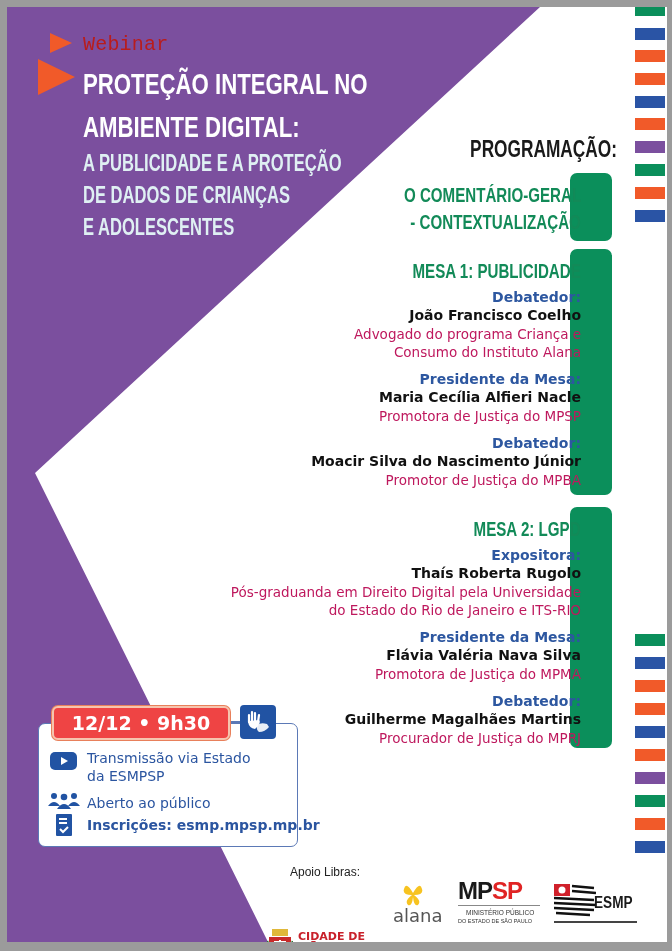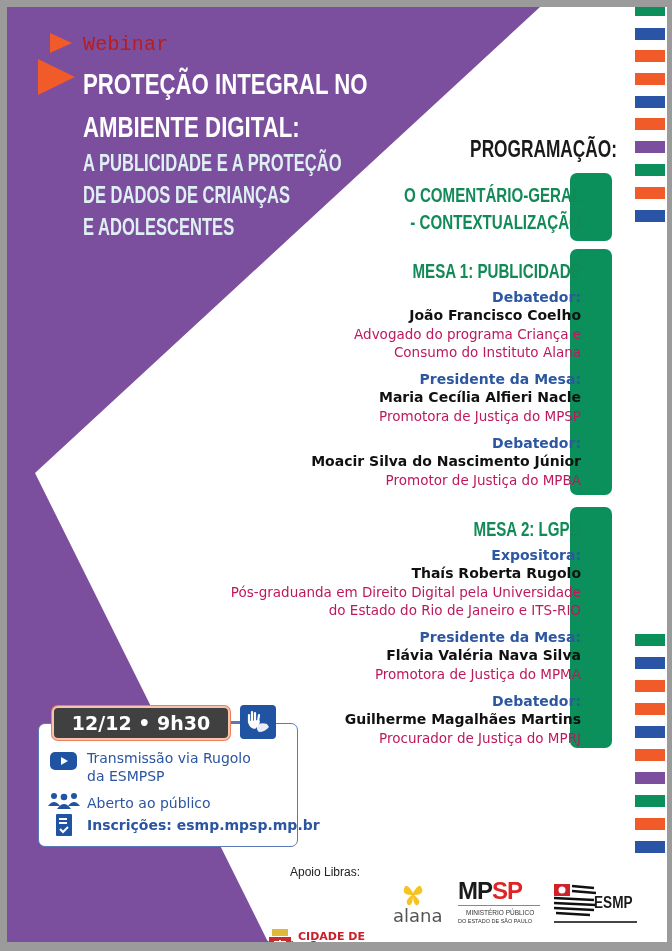--- a/index.html
+++ b/index.html
@@ -32,21 +32,21 @@
 
   .prow { position: absolute; right: 86px; text-align: right; white-space: nowrap; font-family: "DejaVu Sans", sans-serif; }
   .role { color: #2d57a0; font-weight: bold; font-size: 14px; }
   .pname { color: #111; font-weight: bold; font-size: 14px; }
   .pdesc { color: #be185d; font-size: 13.5px; }
 
   .stripe { position: absolute; left: 628px; width: 30px; height: 12px; }
 
   
   #card { position: absolute; left: 31px; top: 716px; width: 258px; height: 122px; background: #fff; border: 1.5px solid #5b79b6; border-radius: 7px; }
-  #date-badge { position: absolute; left: 45px; top: 699px; width: 174px; height: 30px; background: #404040; border: 2px solid #f6c4ae; border-radius: 6px; box-shadow: 0 0 0 1px #e8805b; display: flex; align-items: center; justify-content: center; color: #fff; font-weight: bold; font-size: 19px; font-family: "DejaVu Sans", sans-serif; }
+  #date-badge { position: absolute; left: 45px; top: 699px; width: 174px; height: 30px; background: #ef4444; border: 2px solid #f6c4ae; border-radius: 6px; box-shadow: 0 0 0 1px #e8805b; display: flex; align-items: center; justify-content: center; color: #fff; font-weight: bold; font-size: 19px; font-family: "DejaVu Sans", sans-serif; }
   #libras-icon { position: absolute; left: 233px; top: 698px; width: 36px; height: 34px; background: #2153a3; border-radius: 4px; display:flex; align-items:center; justify-content:center; }
   #connector { position: absolute; left: 221px; top: 714px; width: 12px; height: 1.5px; background: #5b79b6; }
   .info-row { position: absolute; left: 80px; color: #2b55a0; font-size: 14px; font-family: "DejaVu Sans", sans-serif; white-space: nowrap; }
   .info-icon { position: absolute; }
 
   
   #apoio { left: 283px; top: 858px; font-size: 12px; color: #222; }
   .logo-text { position: absolute; white-space: nowrap; }
 </style>
 </head>
@@ -132,21 +132,21 @@
       <path d="M12 15 Q16 12 22 14 L24 17 Q20 22 14 22 Q11 20 12 15 Z" fill="#fff" opacity="0.9"></path>
     </svg>
   </div>
 
   <div class="info-icon" style="left:43px; top:745px;">
     <svg width="27" height="18" viewBox="0 0 27 18">
         <rect x="0" y="0" width="27" height="18" rx="5" fill="#2153a3"></rect>
         <polygon points="11,5 11,13 18,9" fill="#fff"></polygon>
       </svg>
   </div>
-  <div class="info-row" style="top:743px;">Transmissão via Rugolo</div>
+  <div class="info-row" style="top:743px;">Transmissão via Estado</div>
   <div class="info-row" style="top:761px;">da ESMPSP</div>
 
   <div class="info-icon" style="left:41px; top:785px;">
     <svg width="32" height="17" viewBox="0 0 32 17">
       <circle cx="6" cy="4" r="3" fill="#2153a3"></circle>
         <path d="M0 14 Q6 6 12 14 Z" fill="#2153a3"></path>
       <circle cx="16" cy="5" r="3.3" fill="#2153a3"></circle>
         <path d="M9 17 Q16 7 23 17 Z" fill="#2153a3"></path>
       <circle cx="26" cy="4" r="3" fill="#2153a3"></circle>
         <path d="M20 14 Q26 6 32 14 Z" fill="#2153a3"></path>

